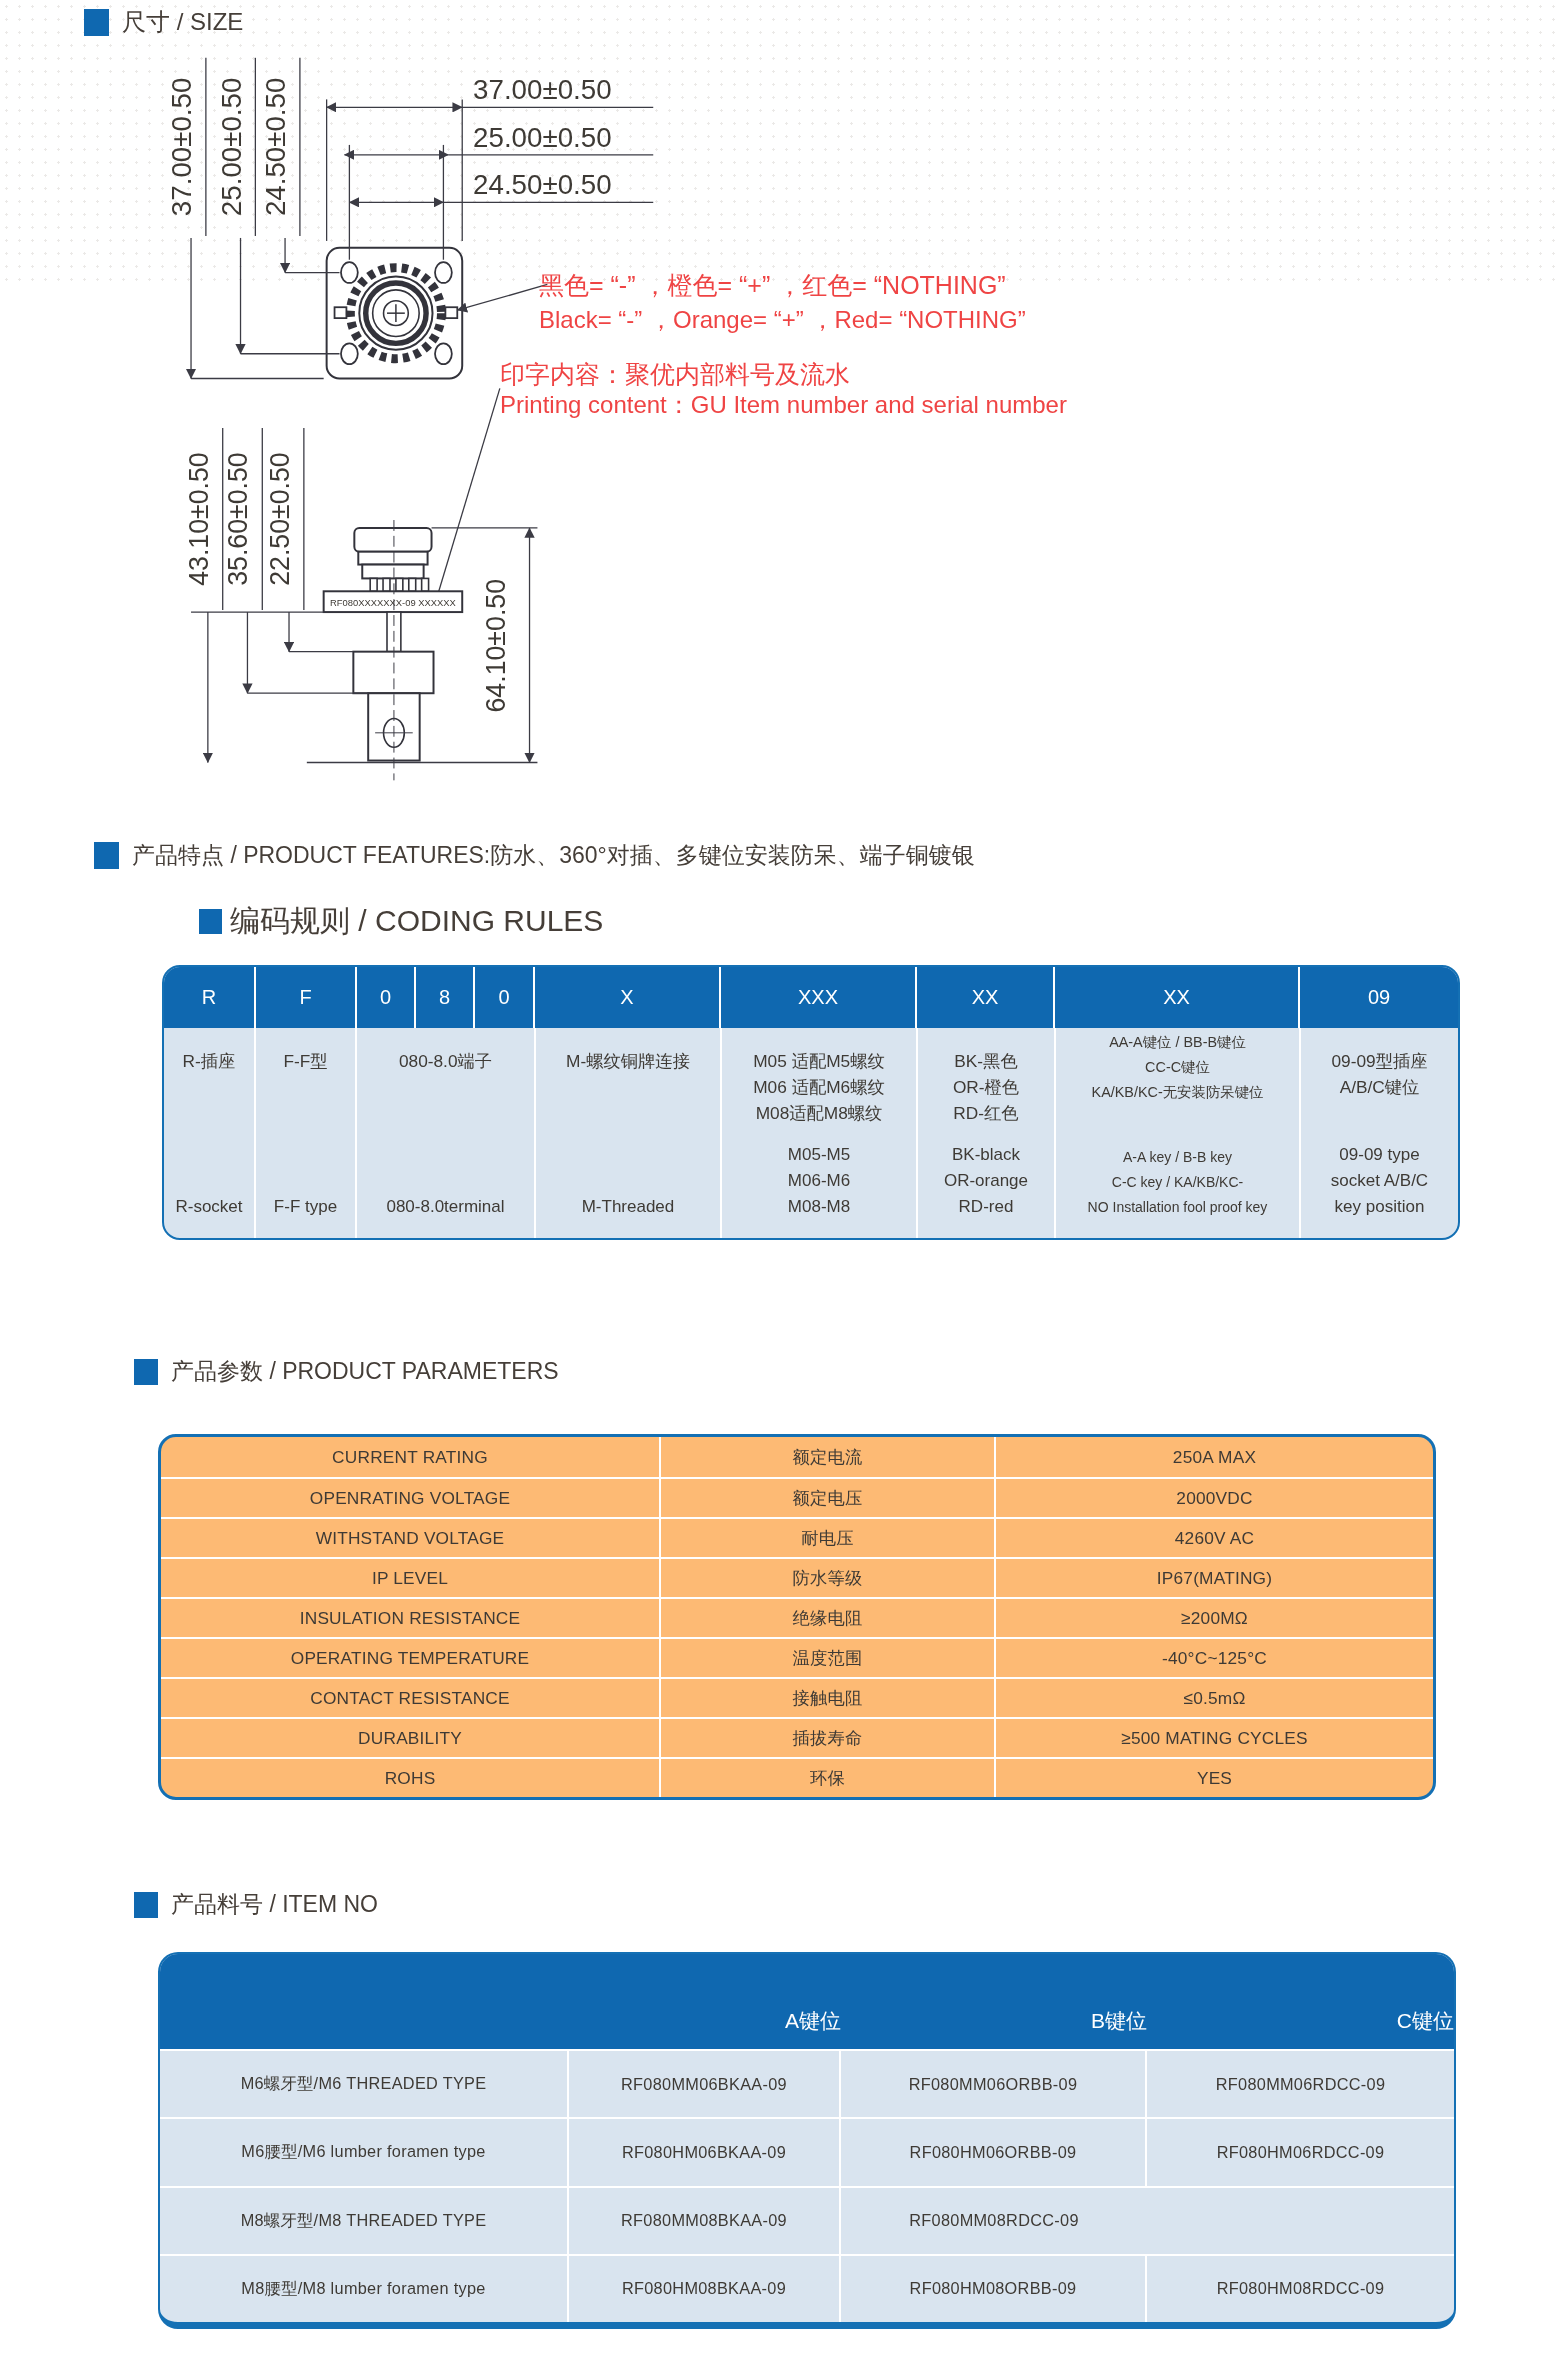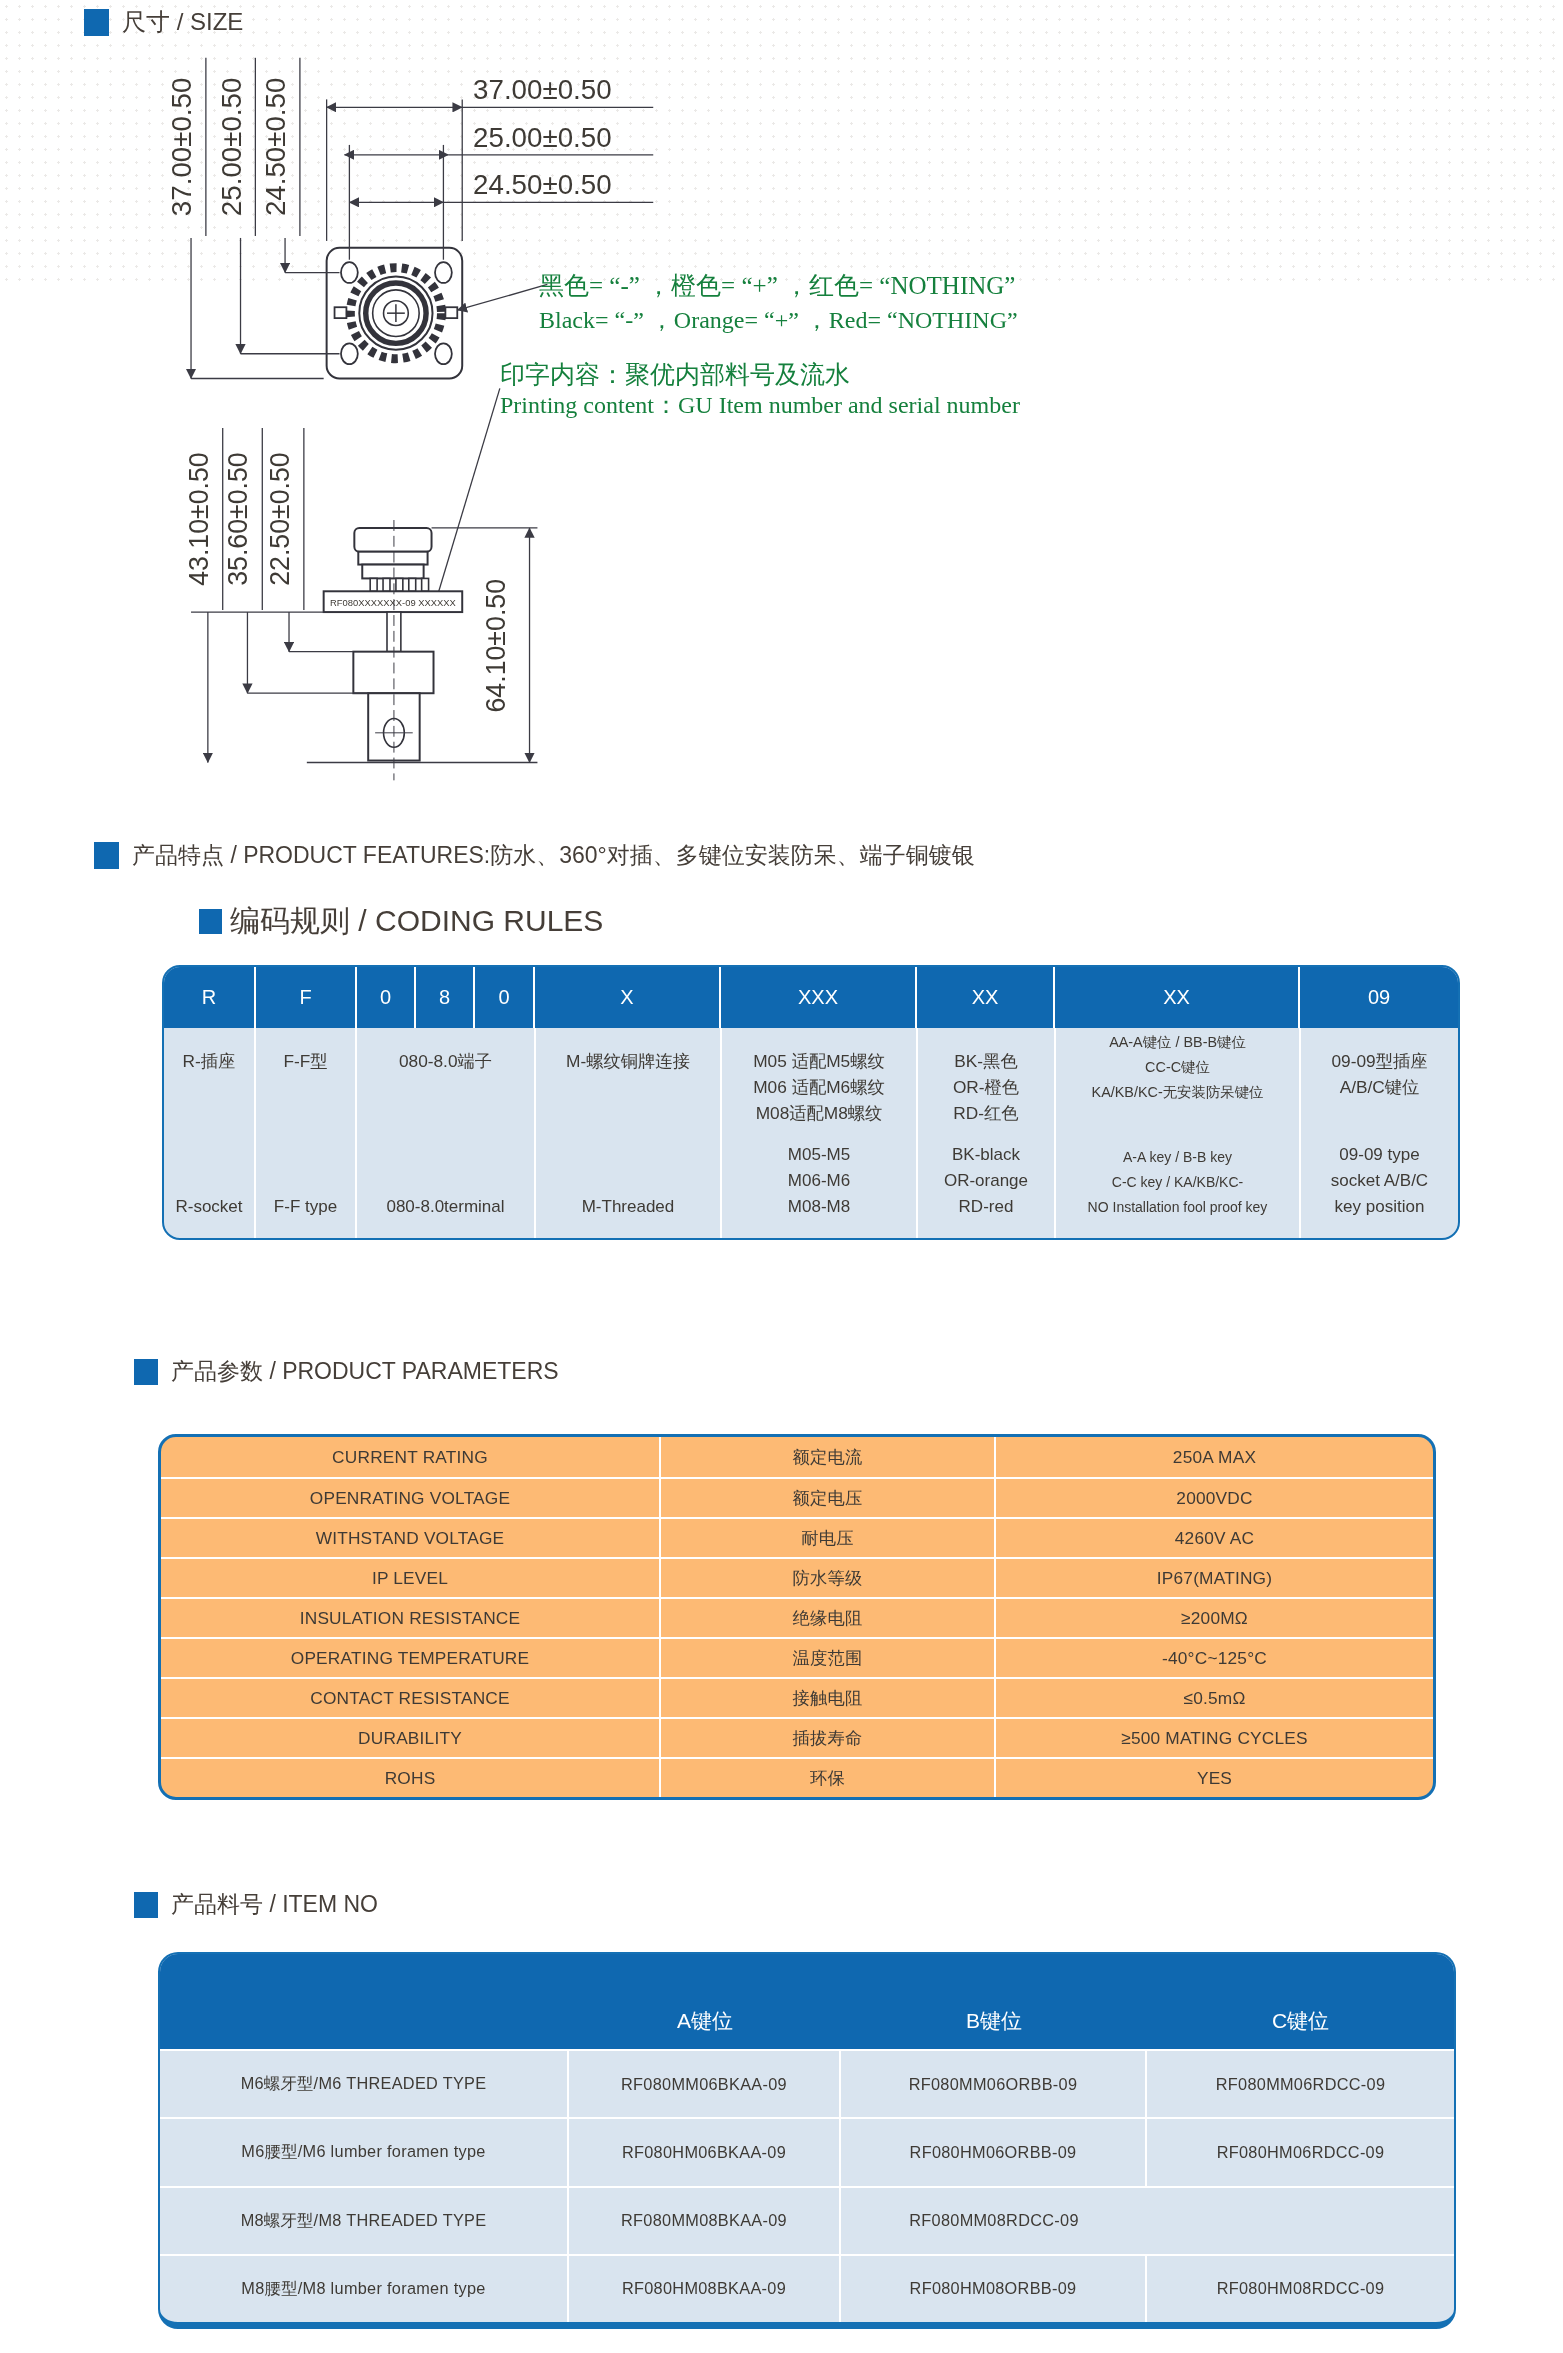--- a/index.html
+++ b/index.html
@@ -14,21 +14,21 @@
   .sec-h .sq{width:25px;height:27px;background:#0f68b0;flex:0 0 auto;}
   #h-size{left:84px;top:6px;font-size:24px;}
   #h-features{left:94px;top:840px;font-size:23px;}
   #h-coding{left:199px;top:901px;font-size:30px;gap:8px;}
   #h-params{left:134px;top:1356px;font-size:23px;}
   #h-item{left:134px;top:1889px;font-size:23px;}
   
   #drawing{position:absolute;left:84px;top:40px;width:1089px;height:772px;}
   #drawing svg{position:absolute;left:0;top:0;}
   svg text{font-family:"Liberation Sans","DejaVu Sans",sans-serif;fill:#3e3a35;}
-  .callout{position:absolute;white-space:nowrap;color:#15803d;line-height:1.25;font-family:Liberation Serif, serif;}
+  .callout{position:absolute;white-space:nowrap;color:#ef4444;line-height:1.25;}
   #co-color-zh{left:455px;top:230px;font-size:25px;}
   #co-color-en{left:455px;top:265px;font-size:24px;}
   #co-print-zh{left:416px;top:319px;font-size:25px;}
   #co-print-en{left:416px;top:350px;font-size:24px;}
   
   #coding-table{position:absolute;left:162px;top:965px;width:1294px;height:271px;
         border:2px solid #1470b4;border-radius:18px;overflow:hidden;background:#d9e4ef;}
   .ct-header{display:grid;grid-template-columns:92px 101px 59px 59px 60px 186px 196px 138px 245px 1fr;
         height:61px;background:#0f68b0;}
   .ct-header>div{border-right:2px solid #fff;color:#fff;display:flex;align-items:center;
@@ -52,21 +52,21 @@
   .p-row + .p-row{border-top:2px solid #fff;}
   .p-row>div{border-right:2px solid #fff;display:flex;align-items:center;justify-content:center;
         font-size:17.3px;letter-spacing:0.2px;}
   .p-row>div:last-child{border-right:none;}
   
   #item-table{position:absolute;left:158px;top:1952px;width:1294px;height:368px;
         border:2px solid #1470b4;border-bottom:7px solid #1470b4;border-radius:20px;
         overflow:hidden;background:#d9e4ef;}
   .it-header{height:95px;background:#0f68b0;display:grid;
         grid-template-columns:409px 272px 306px 1fr;align-items:end;}
-  .it-header>div{color:#fff;font-size:21px;text-align:center;padding-bottom:14px;font-weight:500;}
+  .it-header>div{color:#fff;font-size:21px;text-align:right;padding-bottom:14px;font-weight:500;}
   .it-body{height:calc(100% - 95px);display:grid;grid-template-rows:repeat(4,1fr);}
   .it-row{display:grid;grid-template-columns:409px 272px 306px 1fr;border-top:2px solid #fff;}
   .it-row>div{border-right:2px solid #fff;display:flex;align-items:center;justify-content:center;
         font-size:16.3px;letter-spacing:0.3px;text-align:center;}
   .it-row>div:last-child{border-right:none;}
 </style>
 </head>
 <body>
 
 <div id="page">

